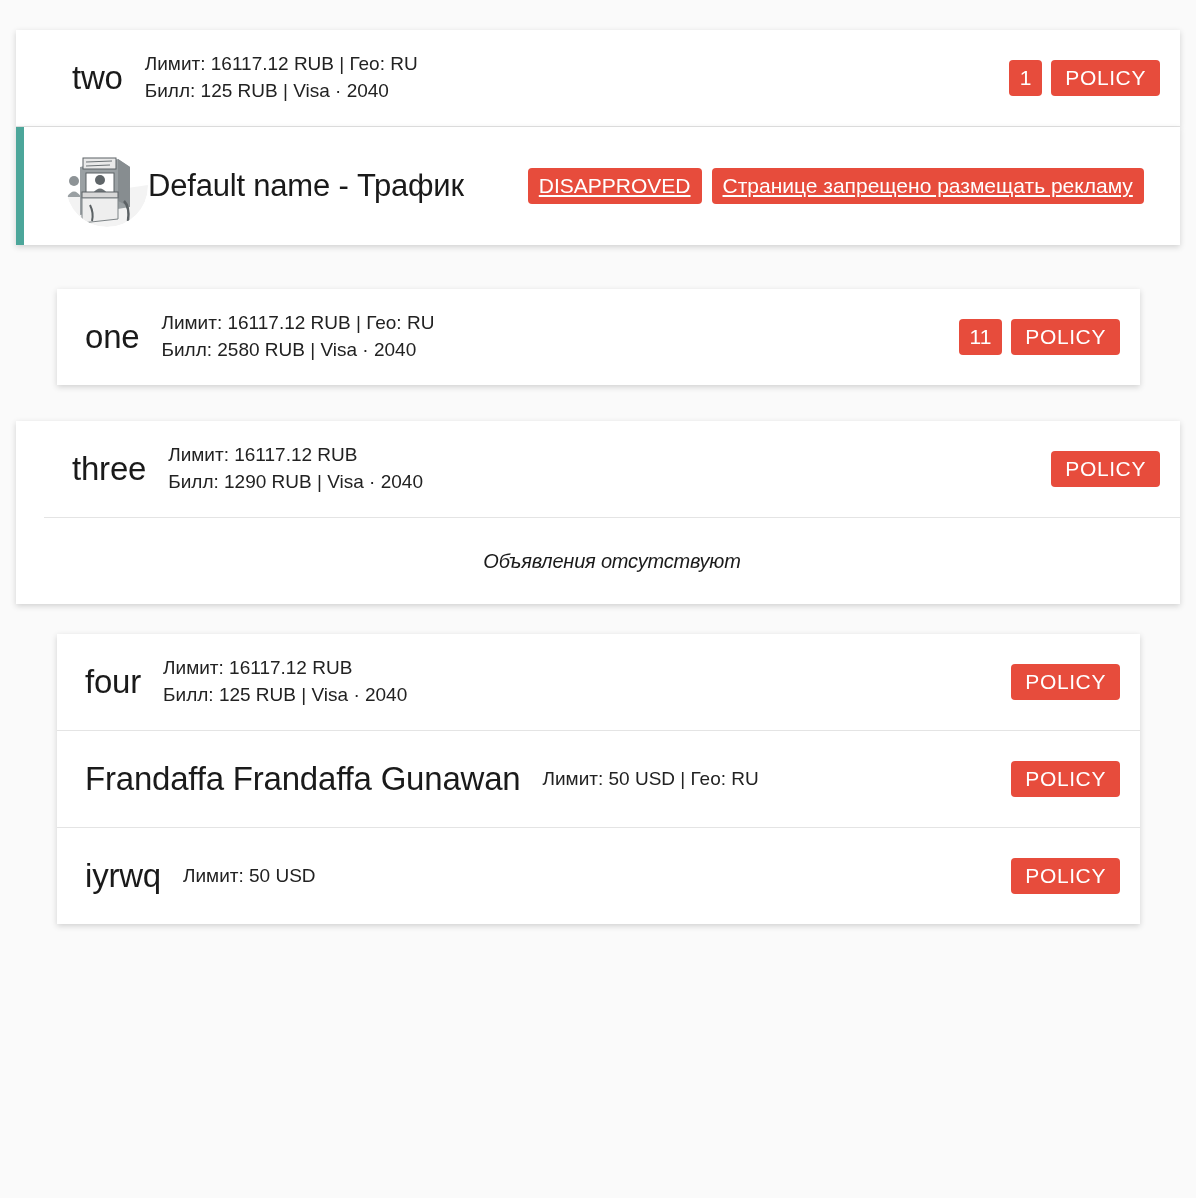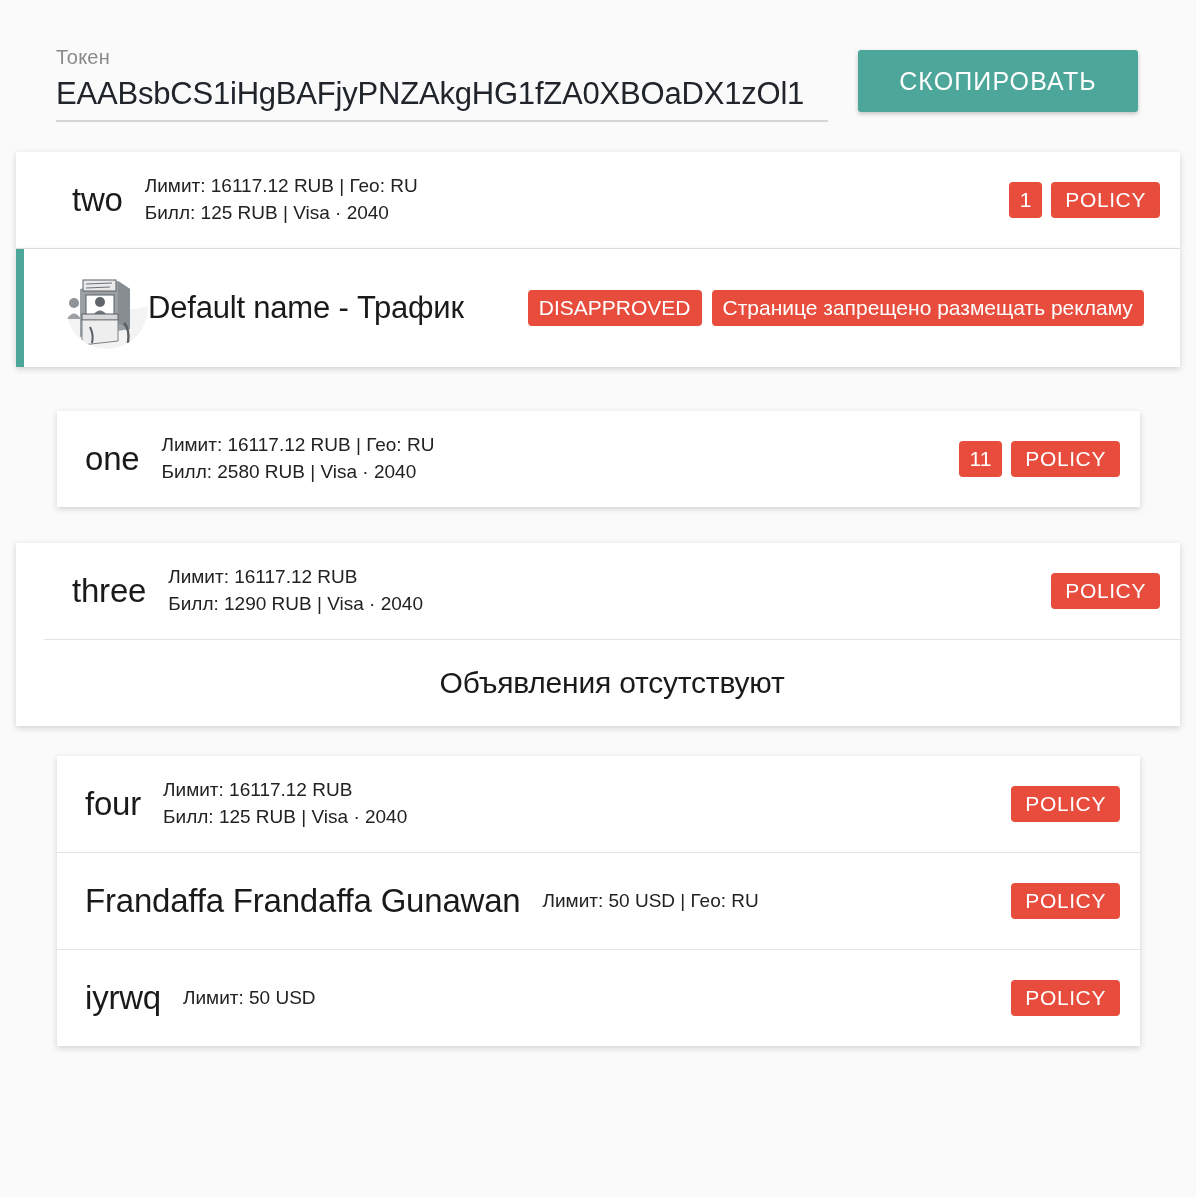--- a/index.html
+++ b/index.html
@@ -223,51 +223,43 @@
     color: #1a1a1a;
     white-space: nowrap;
     letter-spacing: -0.2px;
   }
   .ad-badges {
     display: flex;
     align-items: center;
     gap: 10px;
     margin-left: 64px;
   }
-  .ad-badges .badge { font-size: 21px; }
+  .ad-badges .badge { font-size: 21px; text-decoration: underline; }
 
   
   .empty-row {
     height: 86px;
     display: flex;
     align-items: center;
     justify-content: center;
-    font-size: 30px;
+    font-size: 20px;
     color: #1a1a1a;
     letter-spacing: -0.2px;
+    font-style: italic;
   }
   .sp-30 { height: 30px; }
   .sp-36 { height: 36px; }
   .sp-44 { height: 44px; }
 </style>
 </head>
 <body>
 
 <div class="app">
 
 
-  <div class="token-area">
-    <div class="token-field">
-      <div class="token-label">Токен</div>
-      <div class="token-value-wrap">
-        <span class="token-value">EAABsbCS1iHgBAFjyPNZAkgHG1fZA0XBOaDX1zOl1</span>
-      </div>
-    </div>
-    <button class="copy-btn">СКОПИРОВАТЬ</button>
-  </div>
 
   <div class="sp-30"></div>
 
   <div class="card card-outer">
     <div class="acct-row">
       <div class="acct-name">two</div>
       <div class="acct-meta">
         <div>Лимит: 16117.12 RUB | Гео: RU</div>
         <div>Билл: 125 RUB | Visa · 2040</div>
       </div>

